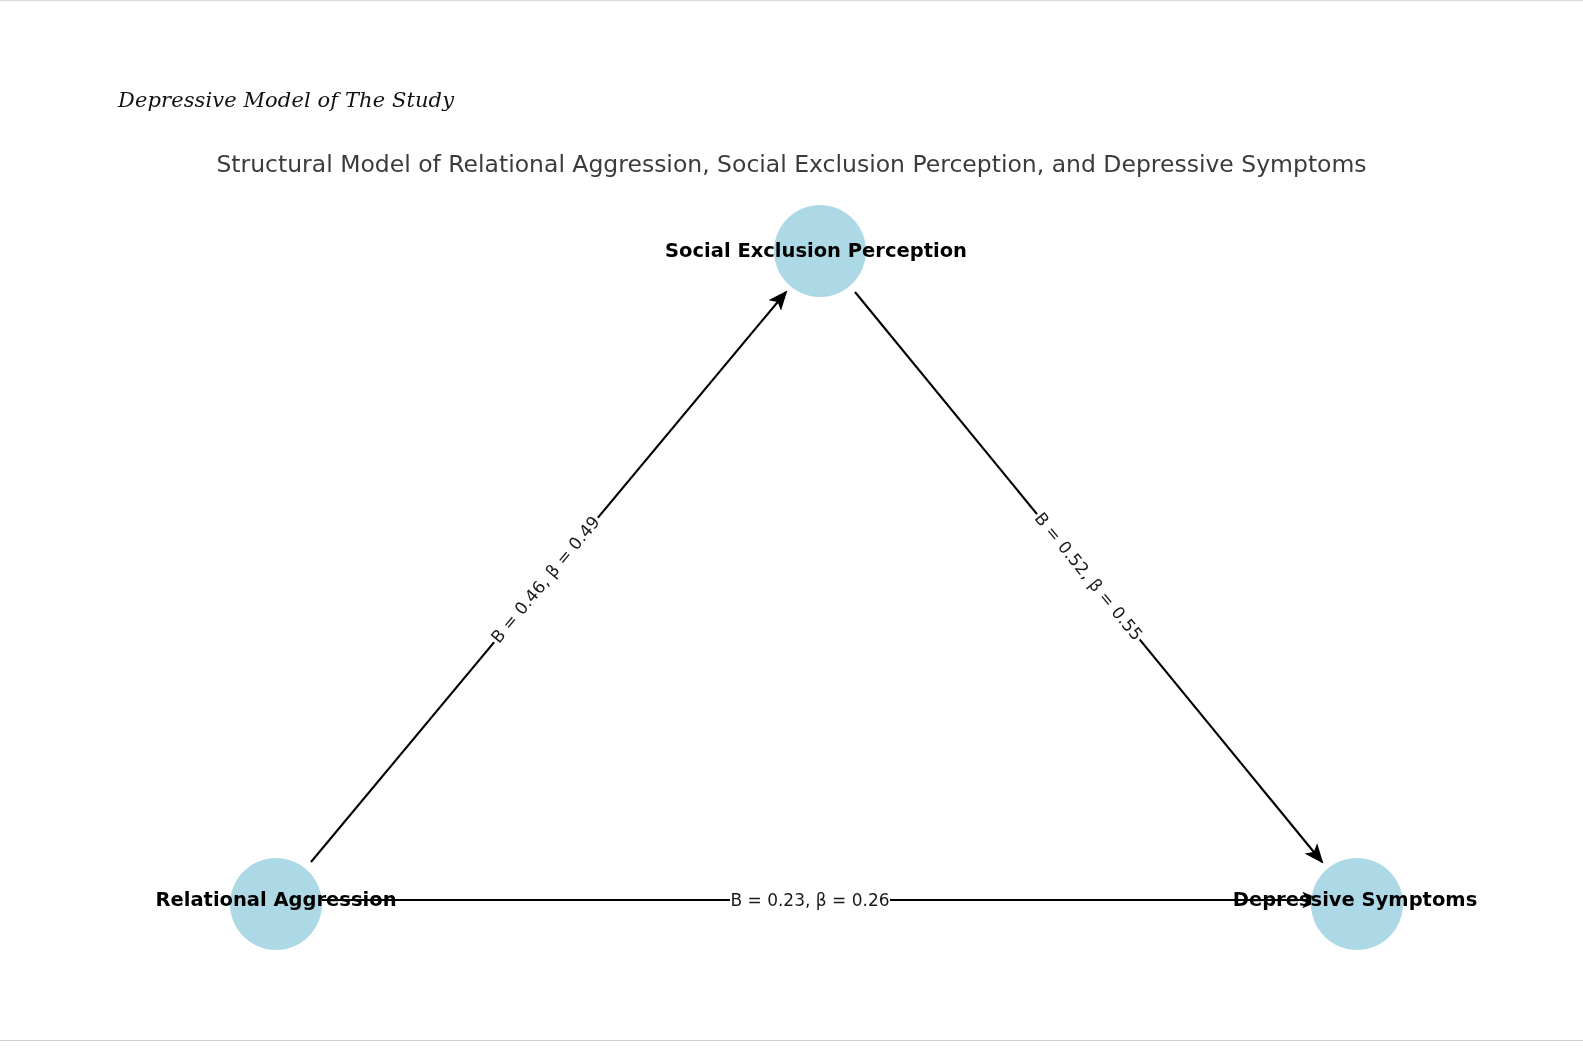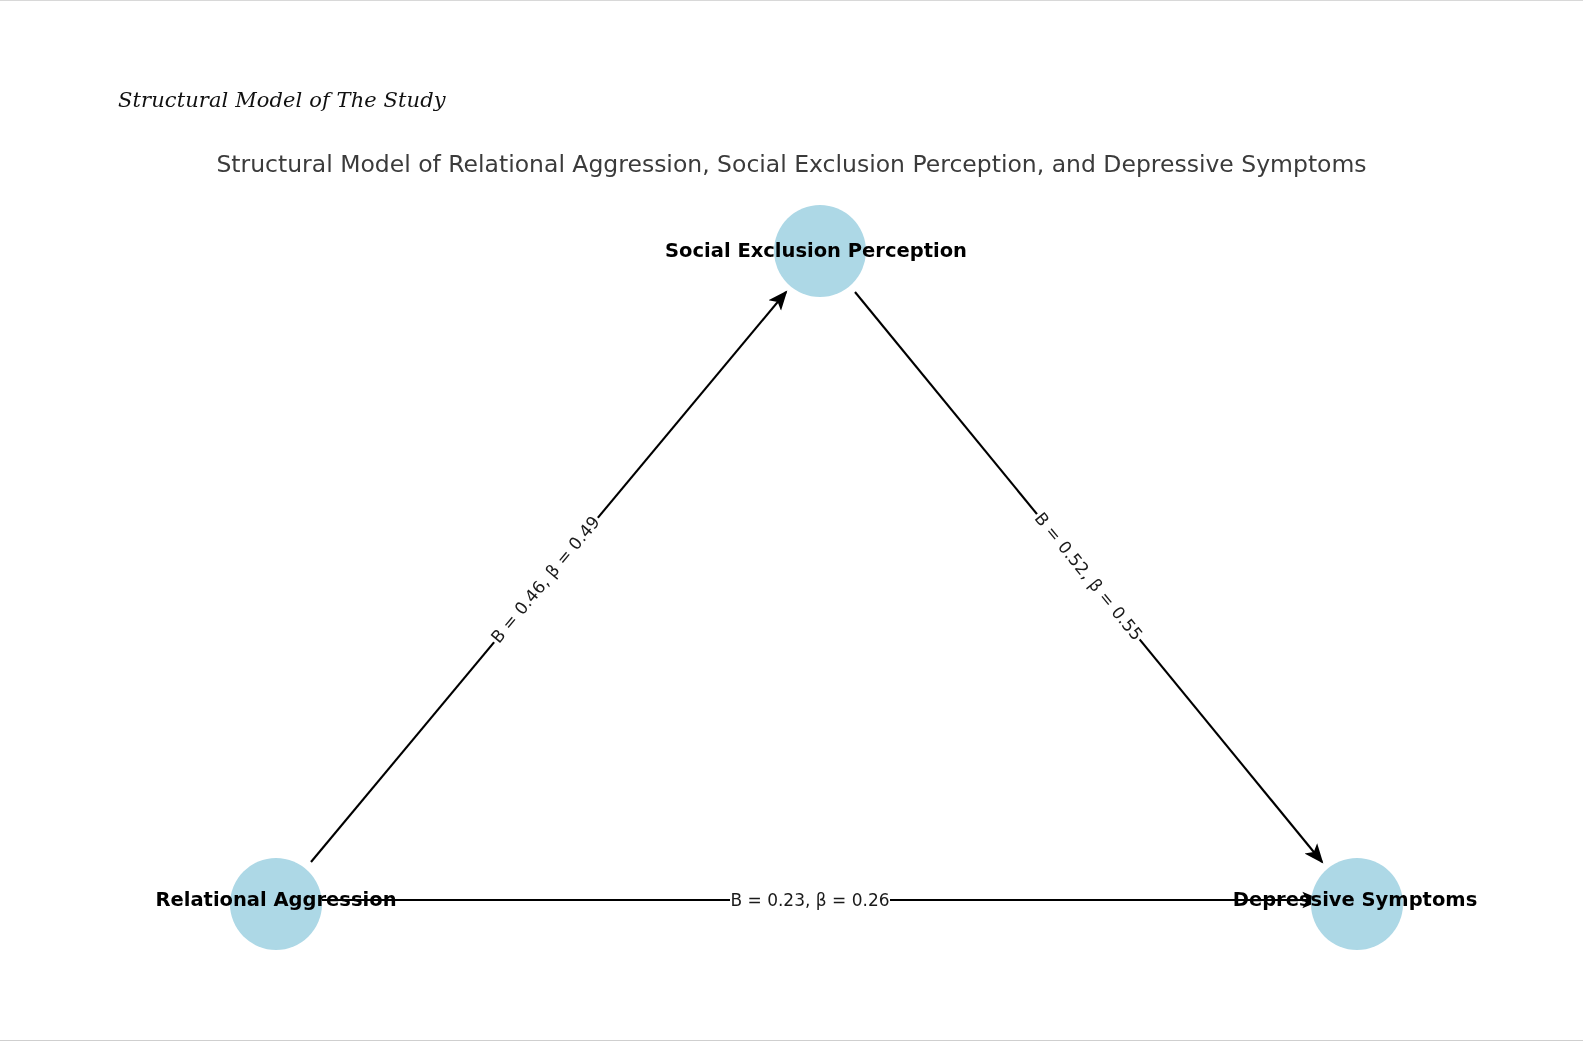--- a/index.html
+++ b/index.html
@@ -93,21 +93,21 @@
   }
   .label-halo {
     fill: #ffffff;
   }
 </style>
 </head>
 <body>
 
 <div id="page-top-rule"></div>
 
-<div id="figure-caption">Structural Model of The Study</div>
+<div id="figure-caption">Depressive Model of The Study</div>
 
 <div id="plot-area">
 
   <div id="chart-title">Structural Model of Relational Aggression, Social Exclusion Perception, and Depressive Symptoms</div>
 
   <svg id="model-svg" viewBox="0 0 1583 1052">
     <defs>
       <marker id="arrowhead" markerWidth="11" markerHeight="11" refX="8.4" refY="4.2" orient="auto" markerUnits="strokeWidth">
         <path d="M0,0.3 L9.4,4.2 L0,8.1 L2.2,4.2 Z" fill="#000000"></path>
       </marker>

